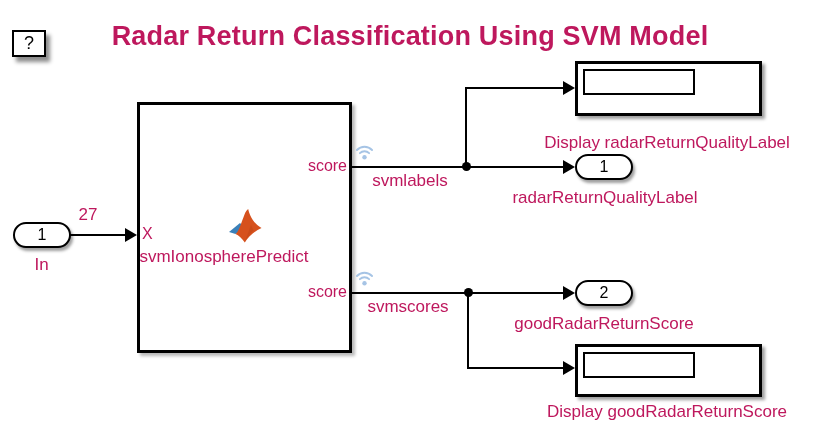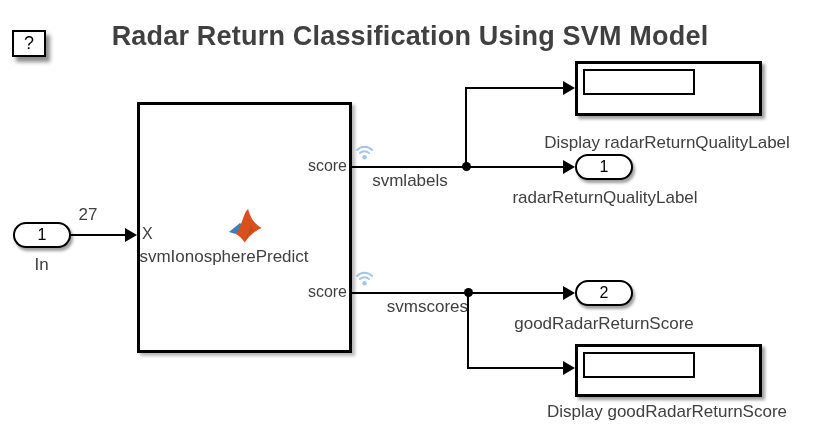--- a/index.html
+++ b/index.html
@@ -1,20 +1,20 @@
 <!DOCTYPE html>
 <html><head>
 <meta charset="utf-8">
 <style>
   html,body { margin:0; padding:0; background:#ffffff; }
   #canvas {
     position:relative; width:823px; height:436px; background:#ffffff;
     font-family:"Liberation Sans", sans-serif; color:#000; overflow:hidden;
   }
-  .txt { position:absolute; white-space:nowrap; font-size:17px; color:#404040; }
+  .txt { position:absolute; white-space:nowrap; font-size:17px; color:#be185d; }
   .center { text-align:center; }
 
   
   #title { left:105px; top:21px; width:610px; font-size:27px; font-weight:bold; text-align:center; letter-spacing:0.2px; }
 
   
   #help-btn {
     position:absolute; left:12px; top:30px; width:34px; height:27px;
     background:#fff; border:2px solid #000; box-sizing:border-box;
     display:flex; align-items:center; justify-content:center;
@@ -72,21 +72,21 @@
   
   #caption-in            { left:13px;  top:255px; width:57px; }
   #caption-display-label { left:517px; top:121px; width:300px;margin-top:12px; }
   #caption-outport-label { left:455px; top:188px; width:300px; }
   #caption-outport-score { left:454px; top:314px; width:300px; }
   #caption-display-score { left:517px; top:402px; width:300px; }
 
   
   #dim-34        { left:68px;  top:205px; width:40px; text-align:center; }
   #sig-svmlabels { left:350px; top:171px; width:120px; text-align:center; }
-  #sig-svmscores { left:348px; top:297px; width:120px; text-align:right; }
+  #sig-svmscores { left:348px; top:297px; width:120px; text-align:center; }
 
   .wifi { position:absolute; width:21px; height:21px; }
   #wifi-label { left:354px; top:141px; }
   #wifi-score { left:354px; top:267px; }
 </style>
 </head>
 <body>
 
 <div id="canvas">
 

